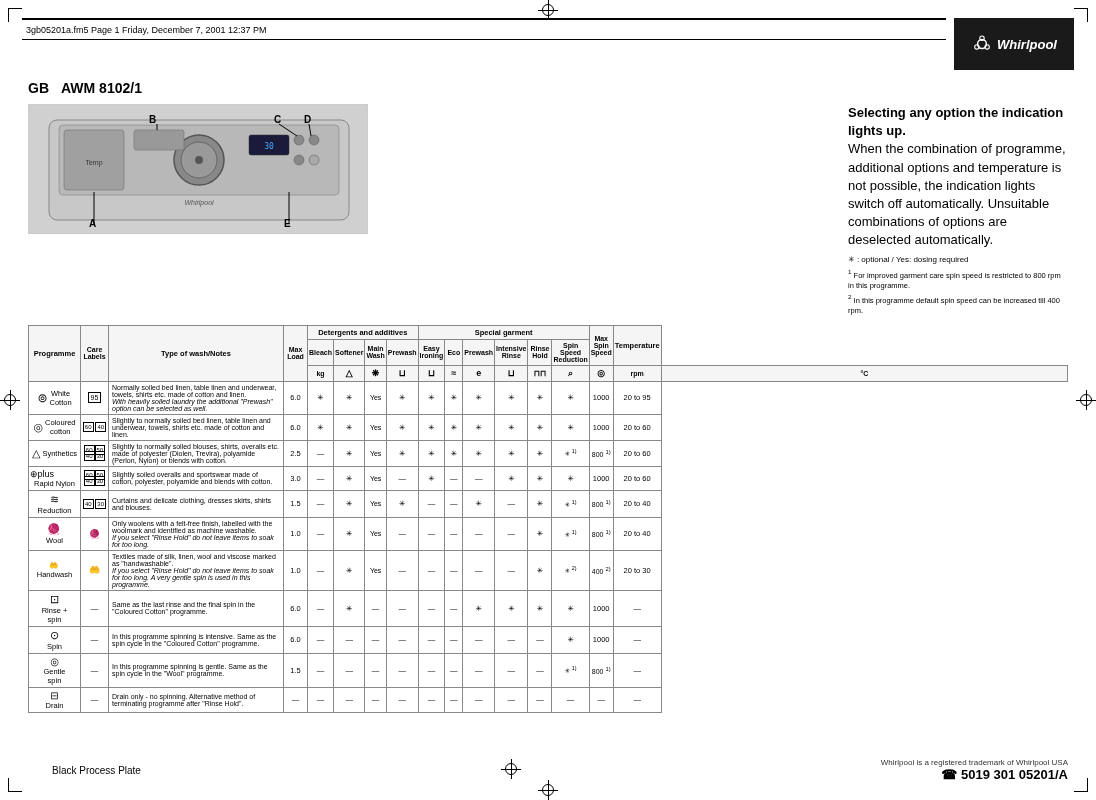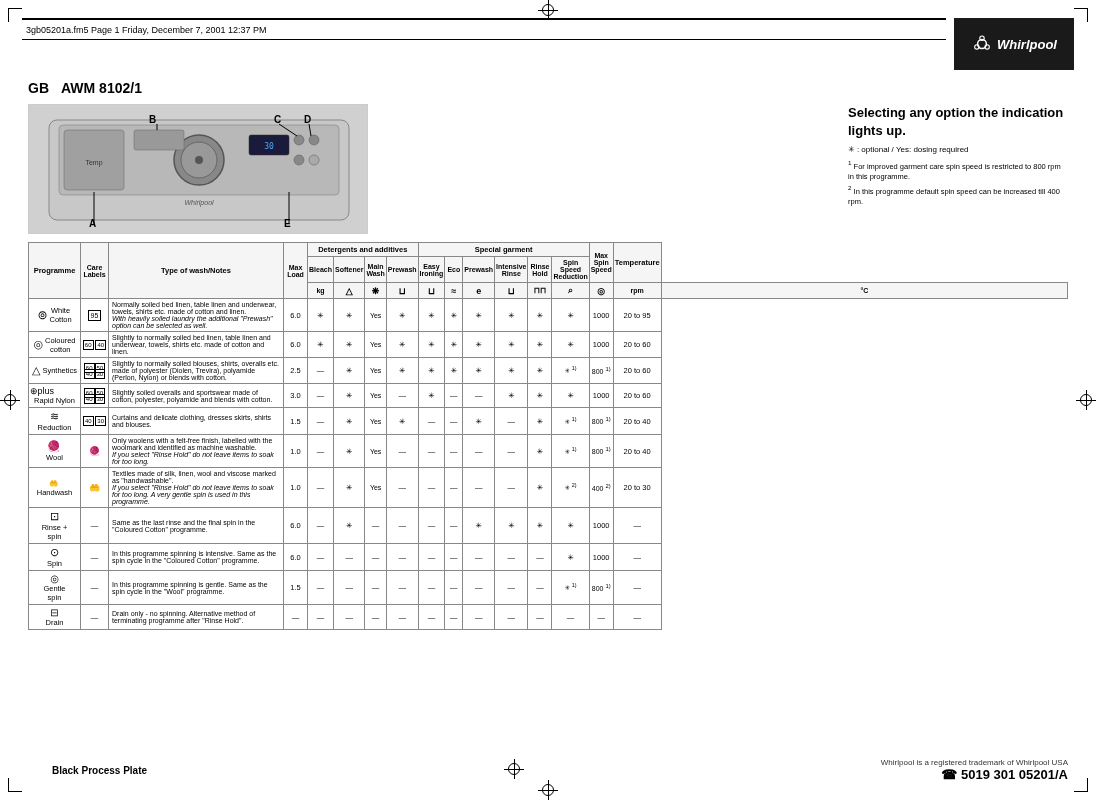--- a/index.html
+++ b/index.html
@@ -173,21 +173,21 @@
       position: absolute;
       bottom: 18px;
       left: 28px;
       right: 28px;
       display: flex;
       justify-content: space-between;
       align-items: center;
     }
     .footer-left {
       font-size: 10px;
-      font-weight: bold;
+      font-weight: normal;
       padding-left: 24px;
     }
     .footer-center {
       text-align: center;
     }
     .footer-right {
       text-align: right;
     }
     .part-number {
       font-size: 13px;
@@ -288,20 +288,21 @@
         <line x1="65" y1="119" x2="65" y2="87" stroke="#000" stroke-width="1"></line>
 
         <text x="255" y="122" font-size="10" font-weight="bold" fill="#000">E</text>
         <line x1="260" y1="119" x2="260" y2="87" stroke="#000" stroke-width="1"></line>
       </svg>
     </div>
 
     <div class="notes-section" style="float:right; width:220px;">
       <p style="font-size:13px; margin-bottom:4px;">
         <span style="font-weight:bold;">Selecting any option the indication lights up.</span><br>
+        <span>When the combination of programme, additional options and temperature is not possible, the indication lights switch off automatically. Unsuitable combinations of options are deselected automatically.</span>
       </p>
       <p style="font-size:8px; margin-bottom:3px;">✳ : optional / Yes: dosing required</p>
       <p style="font-size:7.5px; margin-bottom:2px;"><sup>1</sup> For improved garment care spin speed is restricted to 800 rpm in this programme.</p>
       <p style="font-size:7.5px;"><sup>2</sup> In this programme default spin speed can be increased till 400 rpm.</p>
     </div>
   </div>
 
   <table class="prog-table" style="clear:both;">
     <colgroup>
       <col style="width:52px;">

